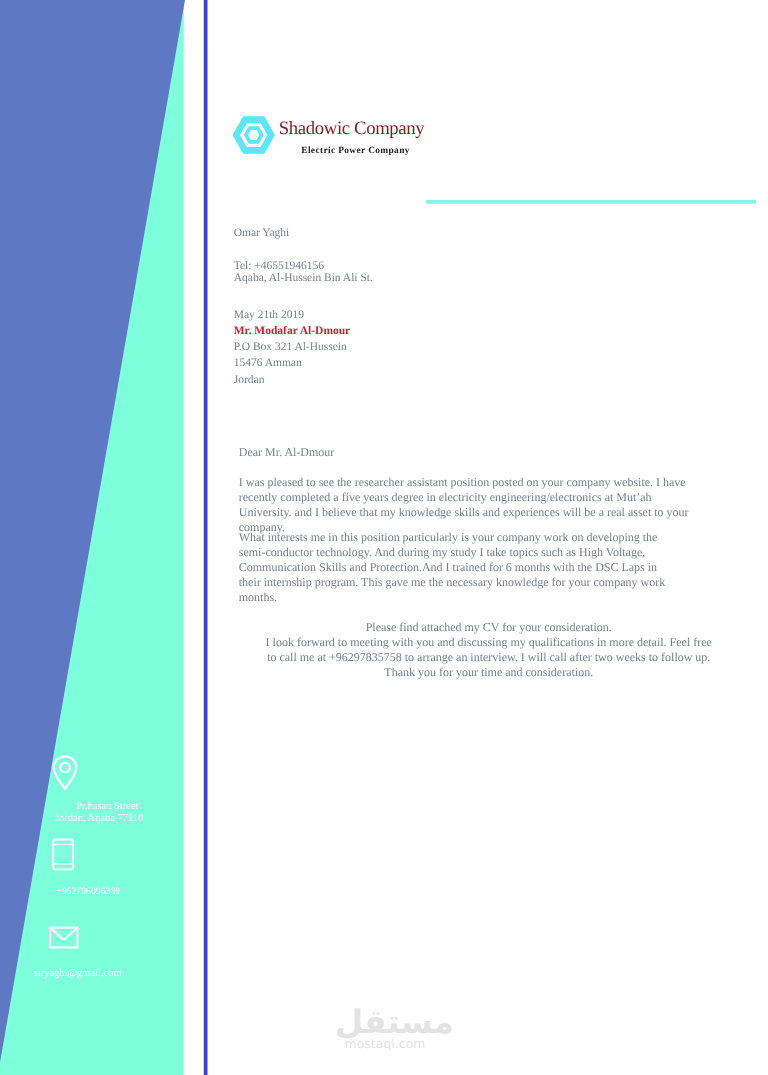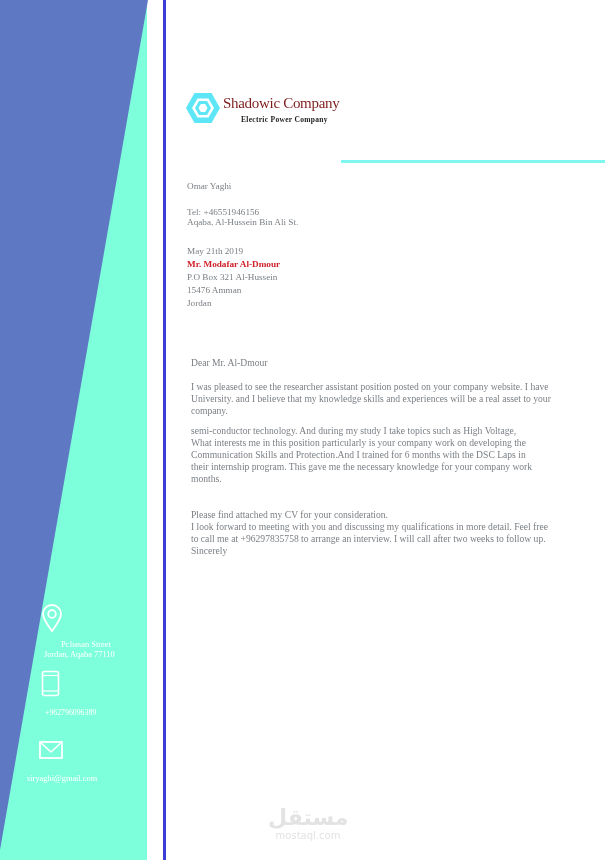--- a/index.html
+++ b/index.html
@@ -11,21 +11,21 @@
   .brand { position: absolute; left: 223px; top: 95px; font-family: "Liberation Serif", serif; font-size: 15px; color: #7f1d1d; letter-spacing: -0.3px; }
   .tagline { position: absolute; left: 241px; top: 115px; font-family: "Liberation Serif", serif; font-size: 7.5px; font-weight: bold; color: #222; letter-spacing: 0.3px; }
   .accent-line { position: absolute; left: 341px; top: 160px; width: 264px; height: 3px; background: #7ff7ef; }
   .txt { position: absolute; font-family: "Liberation Serif", serif; font-size: 9.2px; color: #7a7f84; line-height: 13px; white-space: nowrap; }
   .red { color: #d0202a; font-weight: bold; }
   .body-text { position: absolute; left: 191px; width: 400px; font-family: "Liberation Serif", serif; font-size: 9.6px; color: #7a7f84; line-height: 12px; }
   .body-text p { margin: 0; white-space: nowrap; }
   .contact-icon { position: absolute; }
   .ctext { position: absolute; font-family: "Liberation Serif", serif; font-size: 8.4px; color: #ffffff; line-height: 10px; white-space: nowrap; }
   .watermark { position: absolute; left: 268px; top: 806px; width: 80px; text-align: center; color: #e3e3e3; }
-  .wm-ar { font-family: "DejaVu Sans", sans-serif; font-size: 22px; font-weight: bold; line-height: 24px; }
+  .wm-ar { font-family: "DejaVu Sans", sans-serif; font-size: 26px; font-weight: bold; line-height: 24px; }
   .wm-en { font-family: "DejaVu Sans", sans-serif; font-size: 10px; line-height: 12px; }
 </style>
 </head>
 <body>
 
 <div class="side-cyan"></div>
 <svg class="side-blue" viewBox="0 0 148 860" preserveAspectRatio="none">
   <polygon points="0,0 148,0 0,850" fill="#5f78c4"></polygon>
 </svg>
 <div class="vline"></div>
@@ -48,35 +48,36 @@
 <div class="txt red" style="left:187px; top:258px;">Mr. Modafar Al-Dmour</div>
 <div class="txt" style="left:187px; top:271px;">P.O Box 321 Al-Hussein</div>
 <div class="txt" style="left:187px; top:284px;">15476 Amman</div>
 <div class="txt" style="left:187px; top:297px;">Jordan</div>
 
 <div class="body-text" style="top:341px;margin-top:16px;">
   <p>Dear Mr. Al-Dmour</p>
 </div>
 <div class="body-text" style="top:381px;">
   <p>I was pleased to see the researcher assistant position posted on your company website. I have</p>
+  <p>recently completed a five years degree in electricity engineering/electronics at Mut’ah</p>
   <p>University. and I believe that my knowledge skills and experiences will be a real asset to your</p>
   <p>company.</p>
 </div>
 <div class="body-text" style="top:425px;">
+  <p>What interests me in this position particularly is your company work on developing the</p>
   <p>semi-conductor technology. And during my study I take topics such as High Voltage,</p>
-  <p>What interests me in this position particularly is your company work on developing the</p>
   <p>Communication Skills and Protection.And I trained for 6 months with the DSC Laps in</p>
   <p>their internship program. This gave me the necessary knowledge for your company work</p>
   <p>months.</p>
 </div>
-<div class="body-text" style="top:509px;">
+<div class="body-text" style="top:497px;text-align:center;">
   <p>Please find attached my CV for your consideration.</p>
   <p>I look forward to meeting with you and discussing my qualifications in more detail. Feel free</p>
   <p>to call me at +96297835758 to arrange an interview. I will call after two weeks to follow up.</p>
-  <p>Sincerely</p>
+  <p>Thank you for your time and consideration.</p>
 </div>
 
 <svg class="contact-icon" style="left:41px; top:604px; width:22px; height:29px;" viewBox="0 0 22 29">
   <path d="M11 27 C6 20 2 15 2 10 A9 9 0 0 1 20 10 C20 15 16 20 11 27 Z" fill="none" stroke="#ffffff" stroke-width="1.8"></path>
   <circle cx="11" cy="10" r="3.8" fill="none" stroke="#ffffff" stroke-width="1.8"></circle>
 </svg>
 <div class="ctext" style="left:61px; top:640px;">Pr.hasan Street</div>
 <div class="ctext" style="left:44px; top:650px;">Jordan, Aqaba 77110</div>
 
 <svg class="contact-icon" style="left:41px; top:670px; width:19px; height:27px;" viewBox="0 0 19 27">

